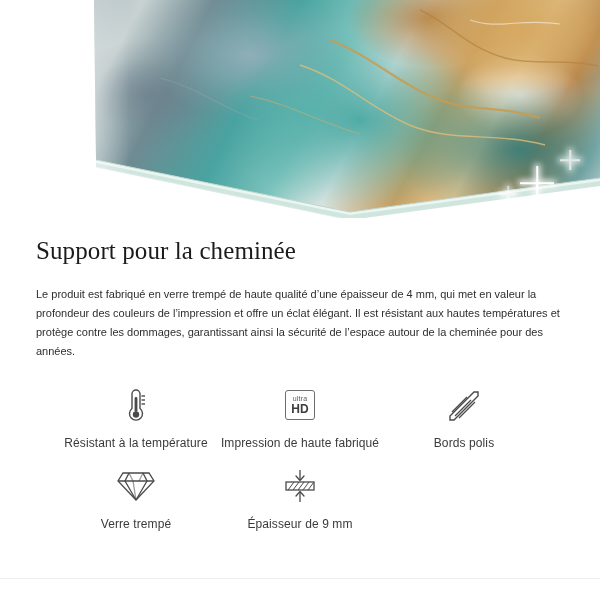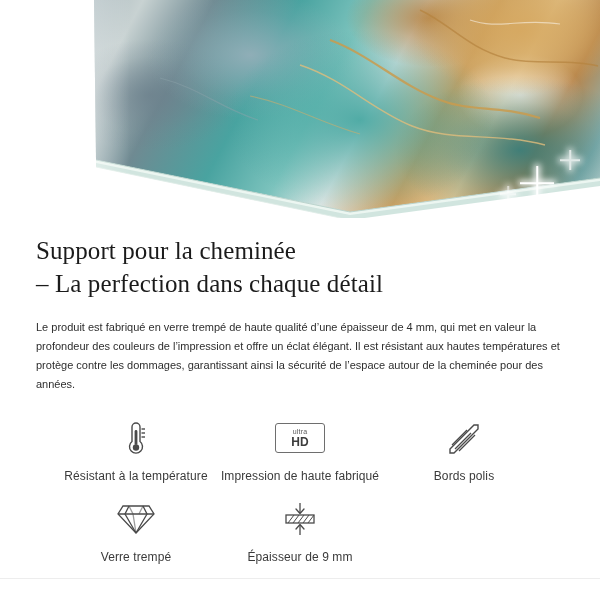--- a/index.html
+++ b/index.html
@@ -142,21 +142,21 @@
     color: #4a4a4a;
   }
   .feature-label {
     margin-top: 9px;
     font-size: 12px;
     color: #3a3a3a;
     text-align: center;
     letter-spacing: .1px;
   }
   .hd-badge {
-    width: 50px;
+    width: 30px;
     height: 30px;
     border: 1.4px solid #6e6e6e;
     border-radius: 3px;
     display: flex;
     flex-direction: column;
     align-items: center;
     justify-content: center;
     line-height: 1;
   }
   .hd-badge .t1 { font-size: 7px; color: #5a5a5a; letter-spacing: .2px; }
@@ -200,21 +200,20 @@
 
     <div class="hero-fade-left"></div>
     <div class="sparkle s1"></div>
     <div class="sparkle s2"></div>
     <div class="sparkle s3"></div>
   </div>
 
   <div class="content">
     <h1 class="headline">
       <span>Support pour la cheminée</span>
-      <span class="line2">– La perfection dans chaque détail</span>
     </h1>
 
     <p class="body-copy">Le produit est fabriqué en verre trempé de haute qualité d’une épaisseur de 4 mm, qui met en valeur la profondeur des couleurs de l’impression et offre un éclat élégant. Il est résistant aux hautes températures et protège contre les dommages, garantissant ainsi la sécurité de l’espace autour de la cheminée pour des années.</p>
 
     <div class="features">
 
       <div class="feature">
         <div class="feature-icon">
           <svg width="30" height="40" viewBox="0 0 30 40" fill="none" stroke="#4a4a4a" stroke-width="1.4">
             <path d="M15 5 a4 4 0 0 1 4 4 v14.5 a6.5 6.5 0 1 1 -8 0 V9 a4 4 0 0 1 4 -4 z"></path>

